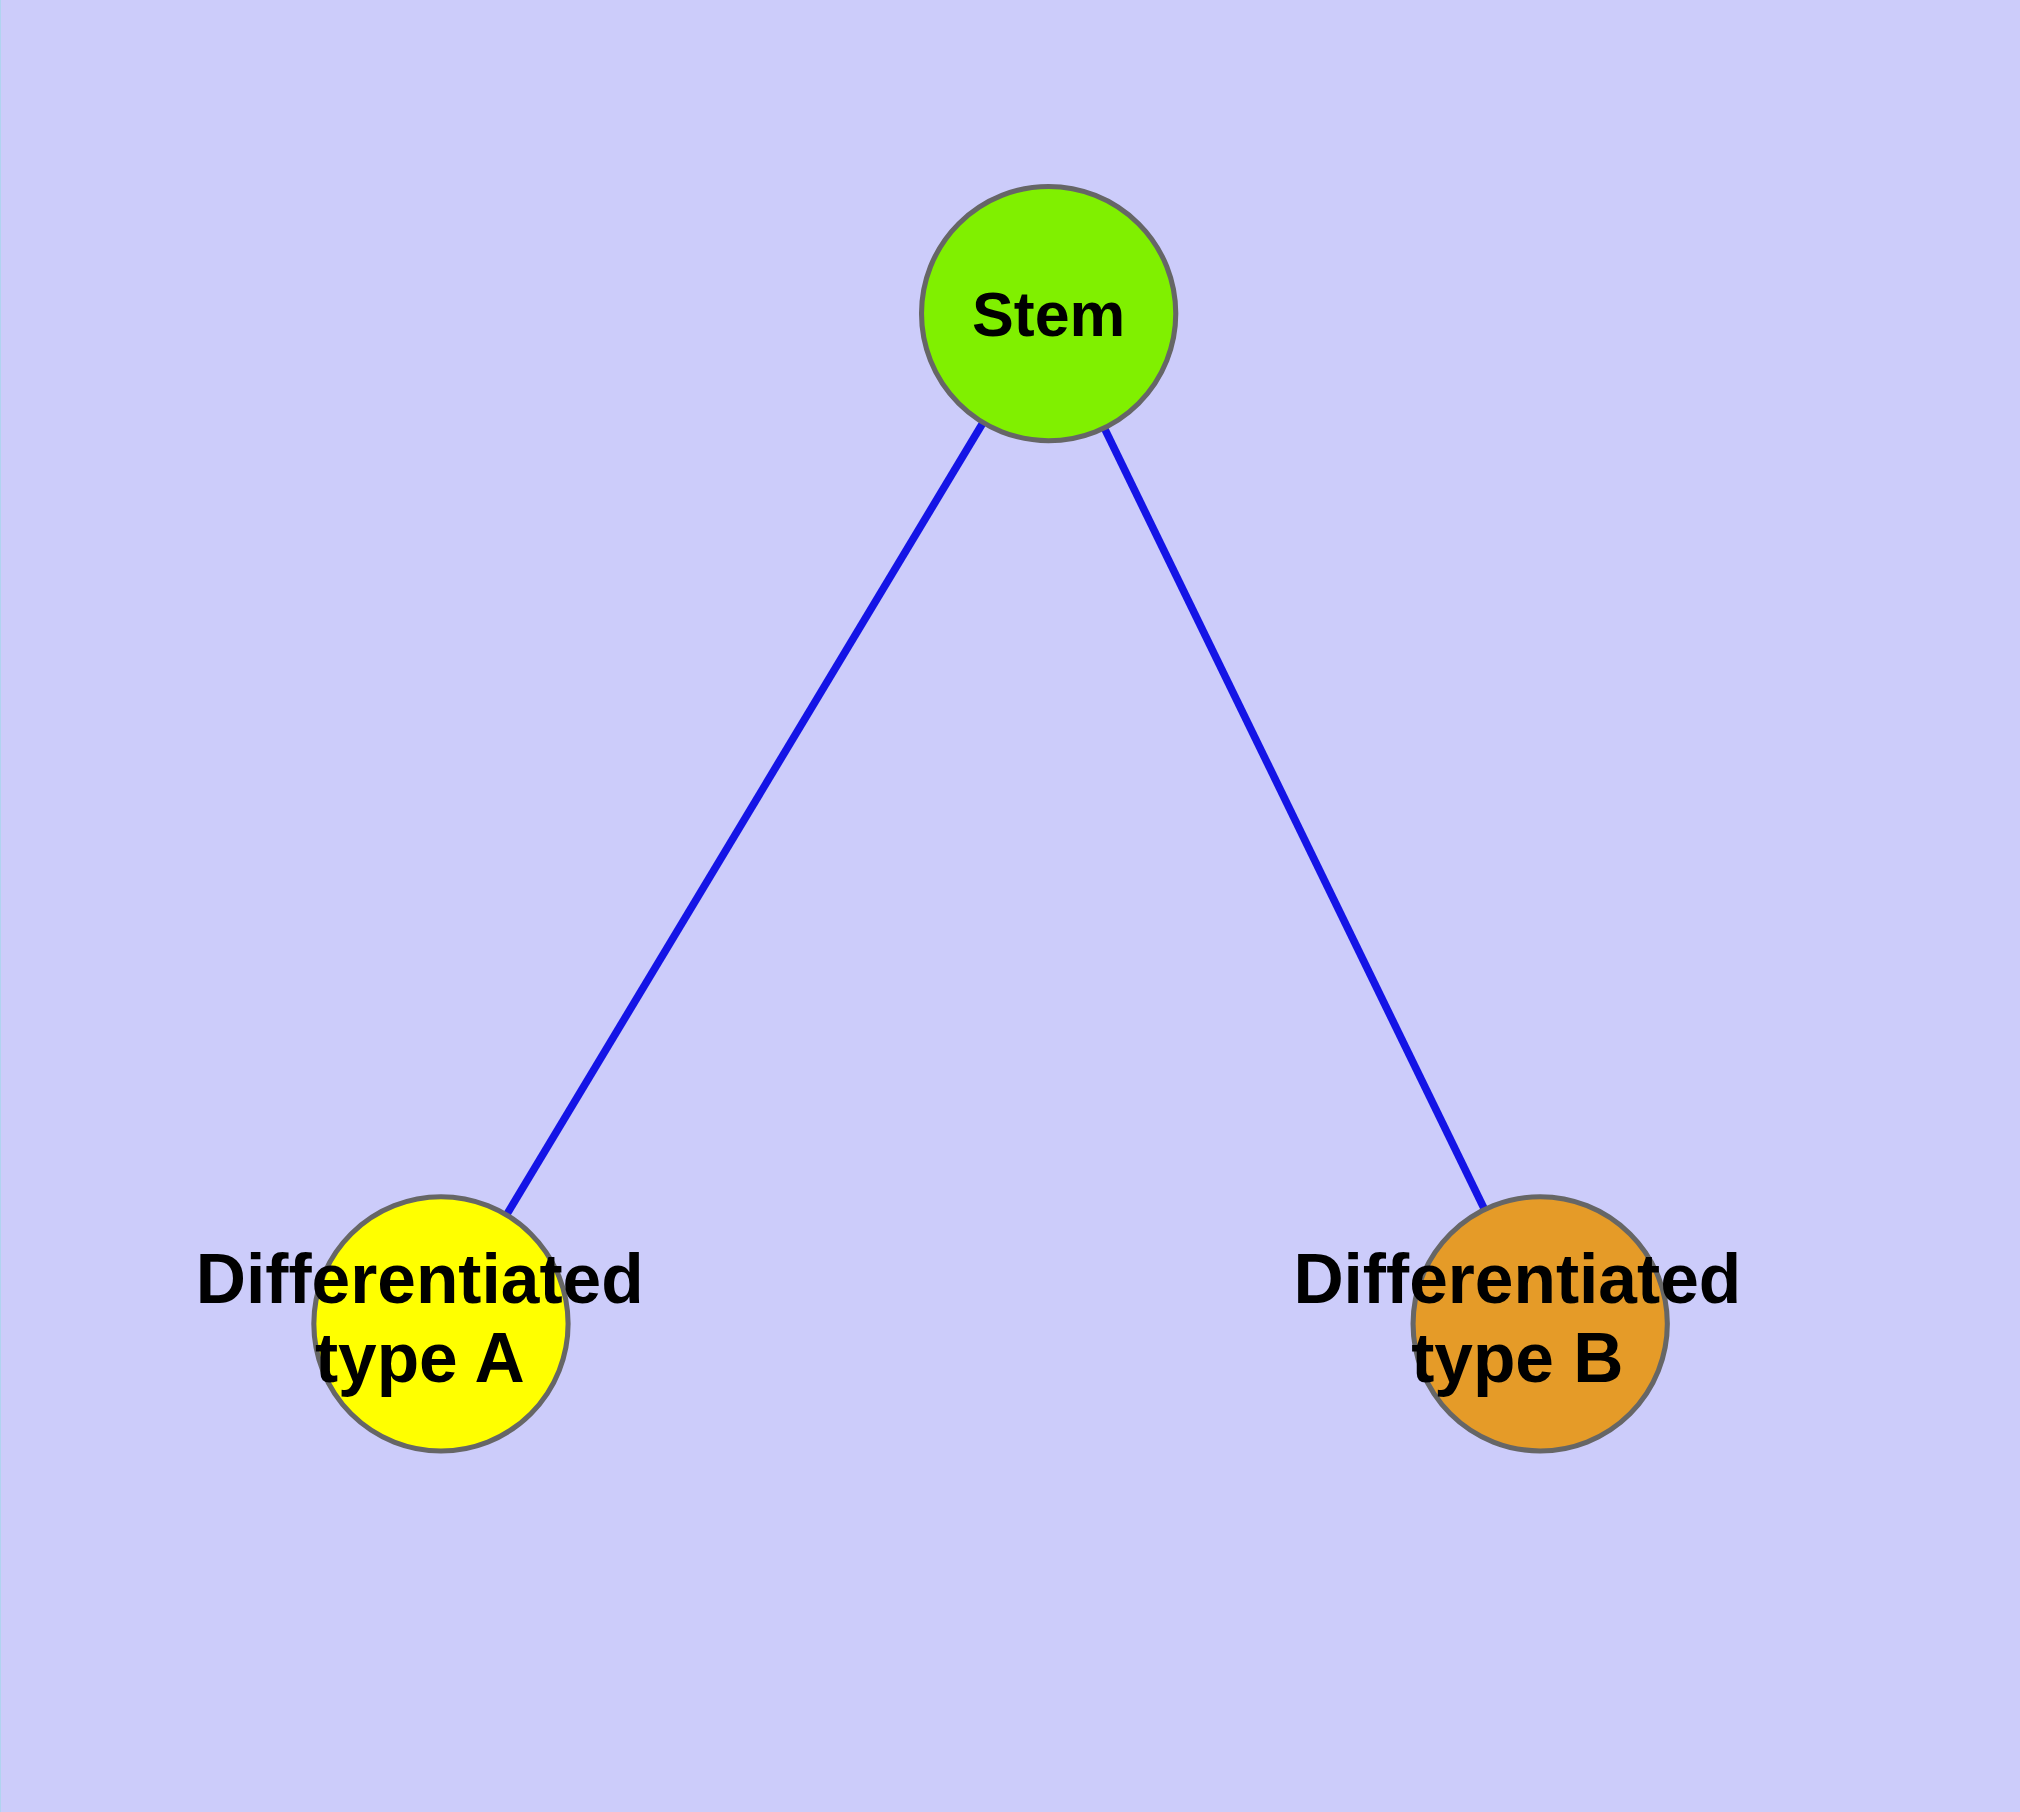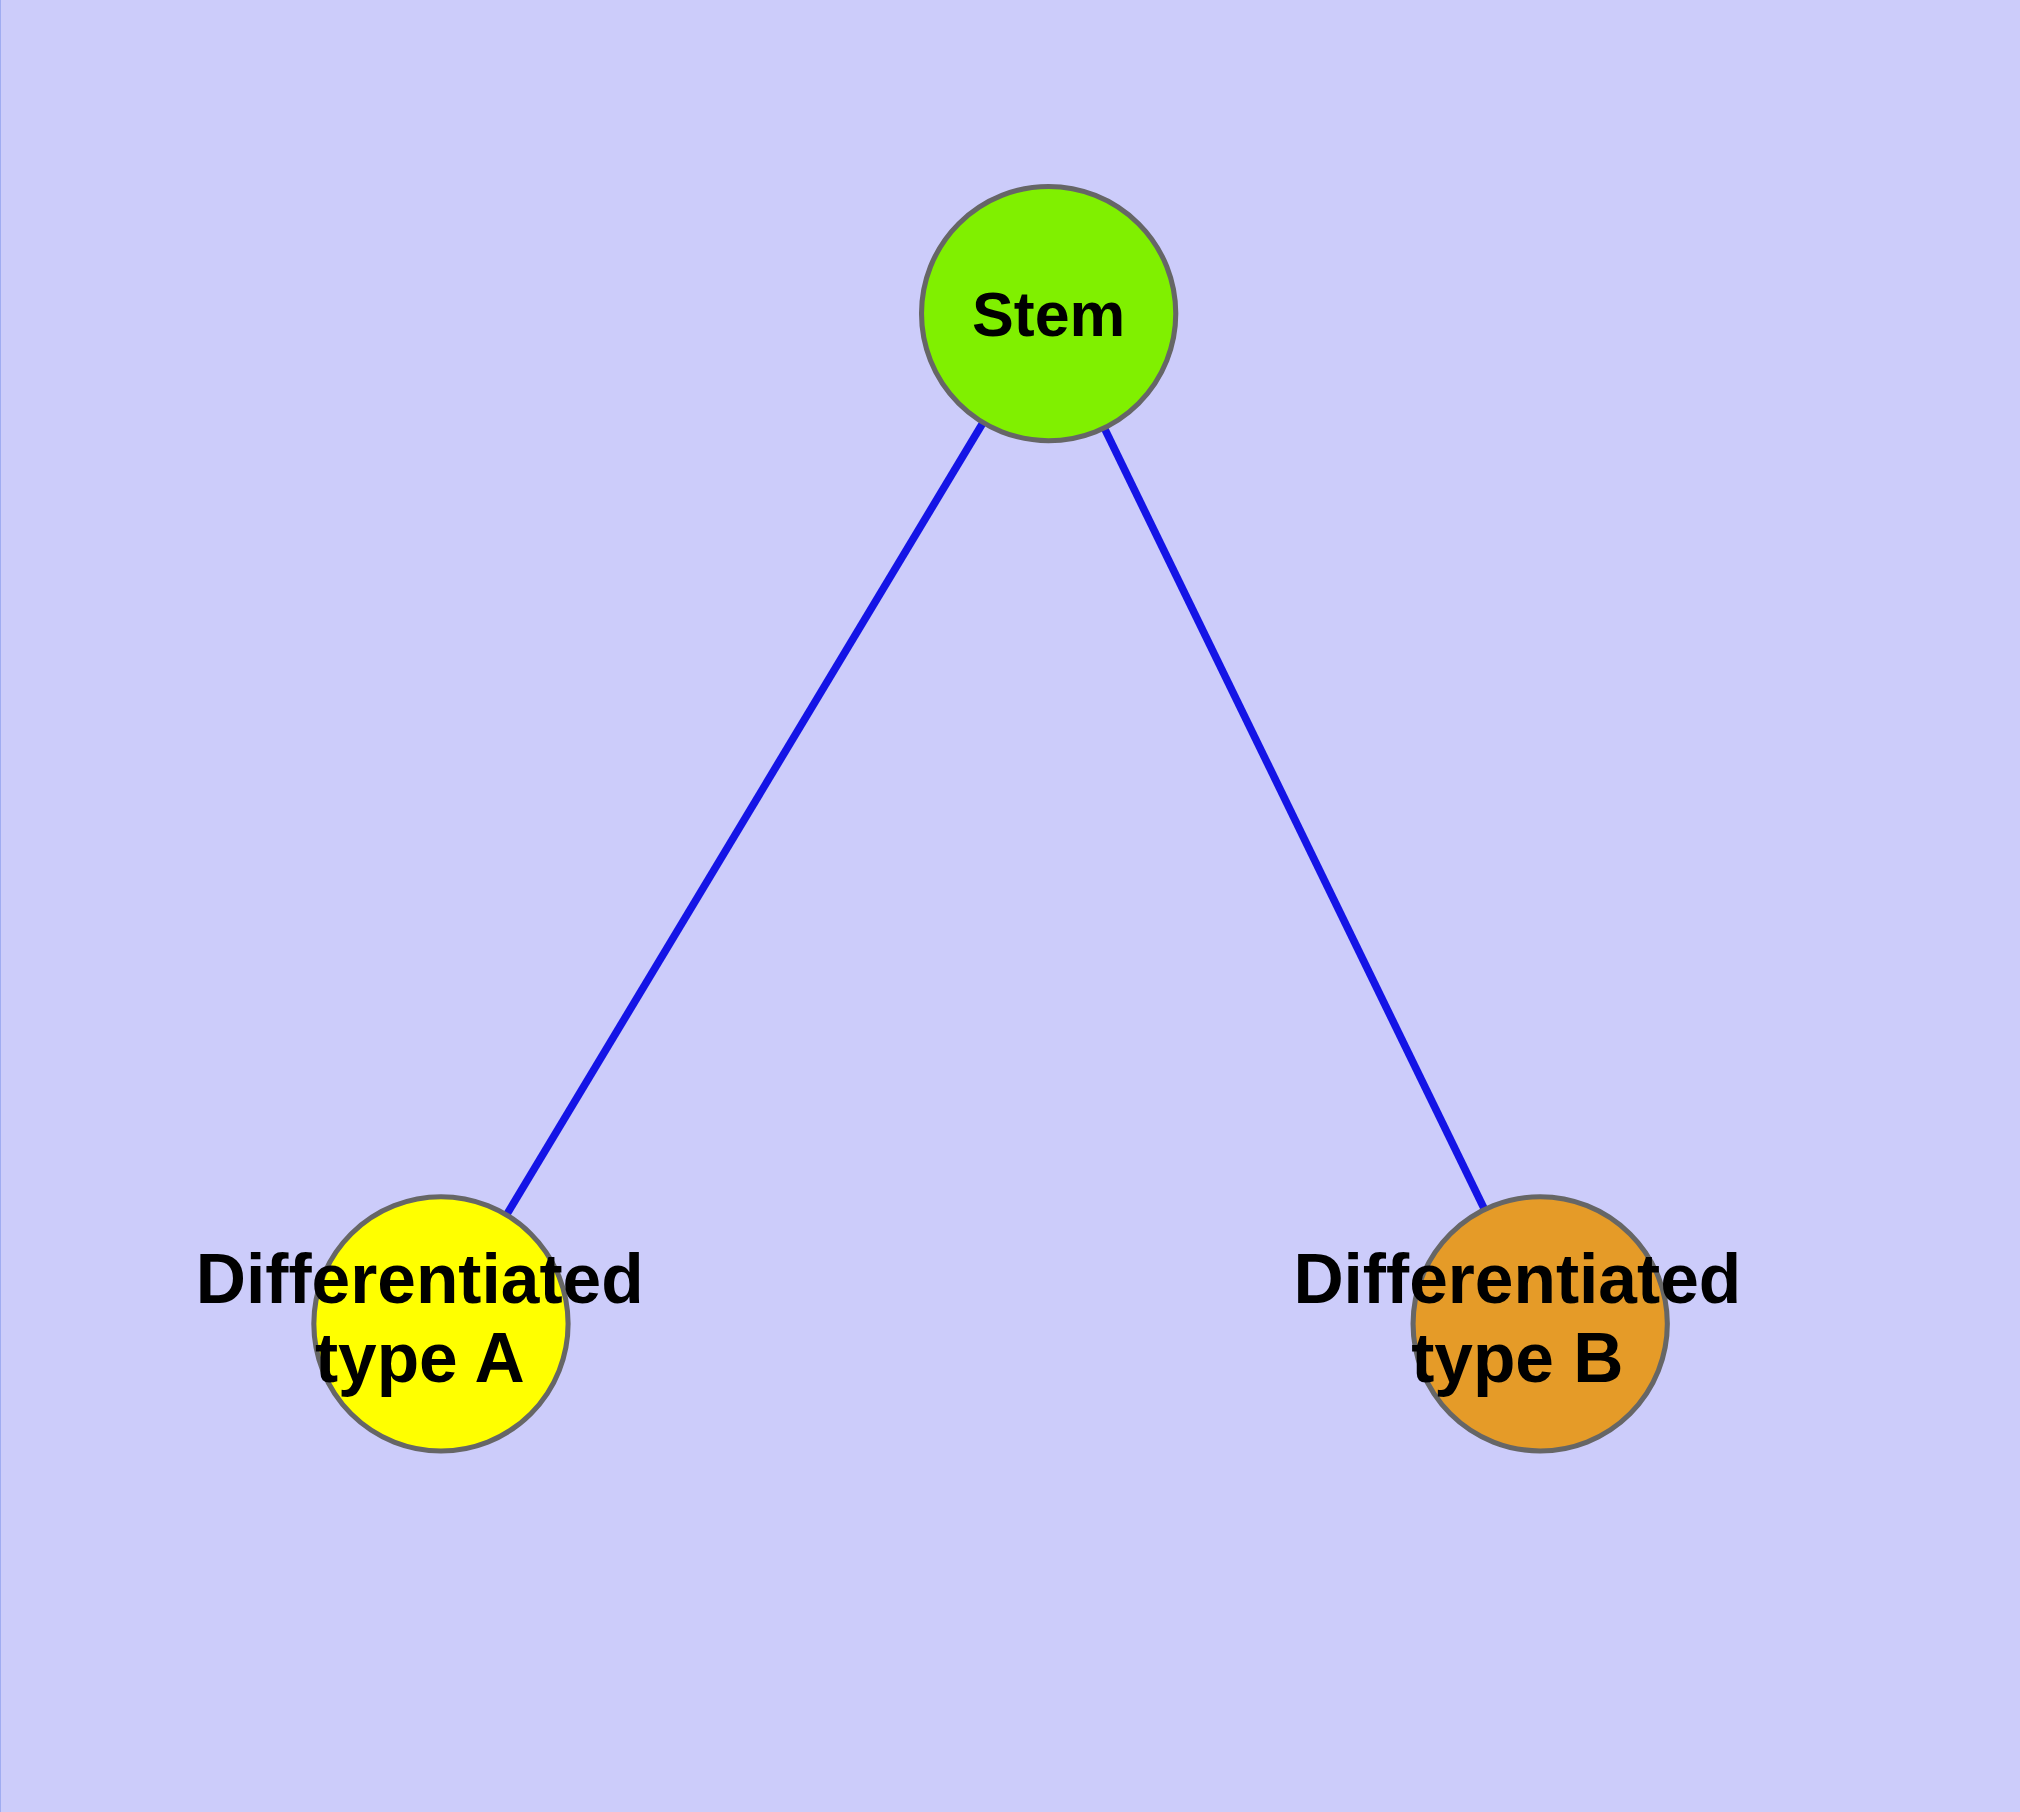--- a/index.html
+++ b/index.html
@@ -8,21 +8,21 @@
     padding: 0;
     background: #ccccfa;
   }
   body {
     font-family: "Liberation Sans", sans-serif;
   }
   #canvas-root {
     position: relative;
     width: 2021px;
     height: 1812px;
-    background: #1d4ed8;
+    background: #5eead4;
     overflow: hidden;
   }
   #graph-svg {
     position: absolute;
     left: 0;
     top: 0;
     width: 2021px;
     height: 1812px;
     display: block;
   }

